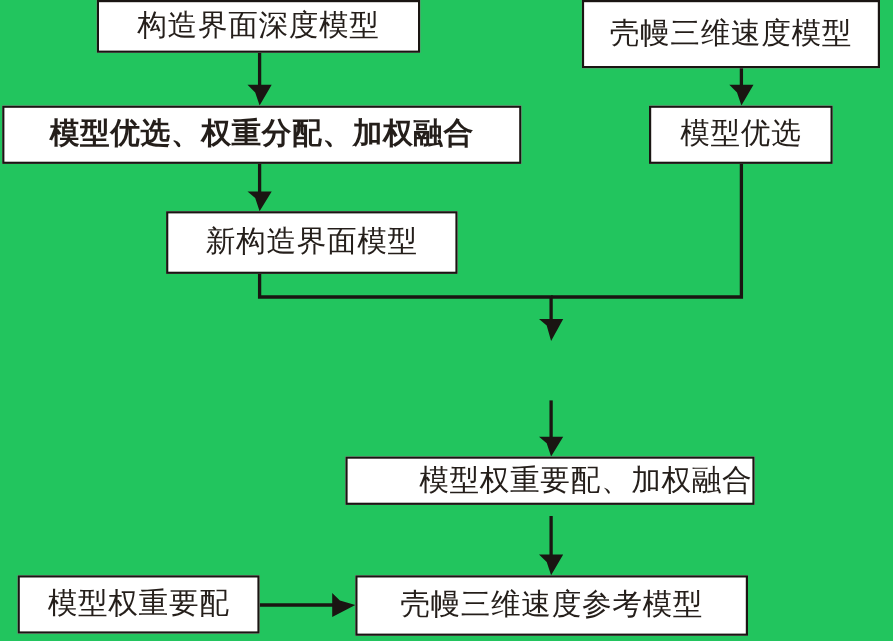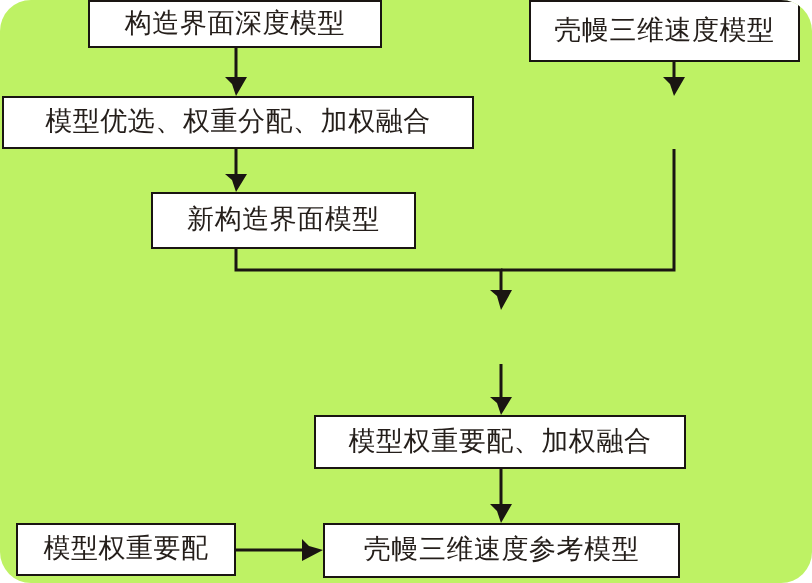--- a/index.html
+++ b/index.html
@@ -8,49 +8,48 @@
     padding: 0;
     background: #ffffff;
   }
   body {
     font-family: "Liberation Serif", "DejaVu Serif", serif;
   }
   #canvas {
     position: relative;
     width: 812px;
     height: 583px;
-    background: #bef264;
+    background: #22c55e;
     overflow: hidden;
-    border-radius: 31px;
   }
   .node {
     position: absolute;
     box-sizing: border-box;
     border: 2px solid #1a1512;
     background: #ffffff;
     display: flex;
     align-items: center;
     justify-content: center;
     color: #241e1a;
     letter-spacing: 0.02em;
     white-space: nowrap;
     line-height: 1;
   }
   .node > .node-label {
     display: block;
     padding-bottom: 2px;
   }
   
   #n-interface-depth   { left: 88px;  top: 0px;   width: 294px; height: 48px;  font-size: 27px; }
-  #n-select-weight-fuse{ left: 2px;   top: 96px;  width: 472px; height: 53px;  font-size: 27px; }
+  #n-select-weight-fuse{ left: 2px;   top: 96px;  width: 472px; height: 53px;  font-size: 27px; font-weight: bold; }
   #n-new-interface     { left: 103px; top: 192px; width: 265px; height: 57px;  font-size: 27px; margin-left: 48px; }
   #n-crust-mantle-3d   { left: 529px; top: 0px;   width: 271px; height: 62px;  font-size: 27px; }
   #n-model-select      { left: 590px; top: 96px;  width: 167px; height: 53px;  font-size: 27px; }
   #n-vertical-correct  { left: 298px; top: 310px; width: 403px; height: 54px;  font-size: 27px; }
-  #n-weight-fuse       { left: 314px; top: 415px; width: 372px; height: 54px;  font-size: 27px; }
+  #n-weight-fuse       { left: 314px; top: 415px; width: 372px; height: 44px;  font-size: 27px; justify-content: flex-end; }
   #n-surface-velocity  { left: 16px;  top: 523px; width: 220px; height: 53px;  font-size: 27px; }
   #n-reference-model   { left: 323px; top: 523px; width: 357px; height: 55px;  font-size: 27px; }
 
   #edges {
     position: absolute;
     left: 0;
     top: 0;
     width: 812px;
     height: 583px;
     pointer-events: none;
@@ -119,20 +118,23 @@
   </div>
 
   <div class="node" id="n-crust-mantle-3d">
     <span class="node-label">壳幔三维速度模型</span>
   </div>
 
   <div class="node" id="n-select-weight-fuse">
     <span class="node-label">模型优选、权重分配、加权融合</span>
   </div>
 
+  <div class="node" id="n-model-select">
+    <span class="node-label">模型优选</span>
+  </div>
 
   <div class="node" id="n-new-interface">
     <span class="node-label">新构造界面模型</span>
   </div>
 
 
   <div class="node" id="n-weight-fuse">
     <span class="node-label">模型权重要配、加权融合</span>
   </div>
 

